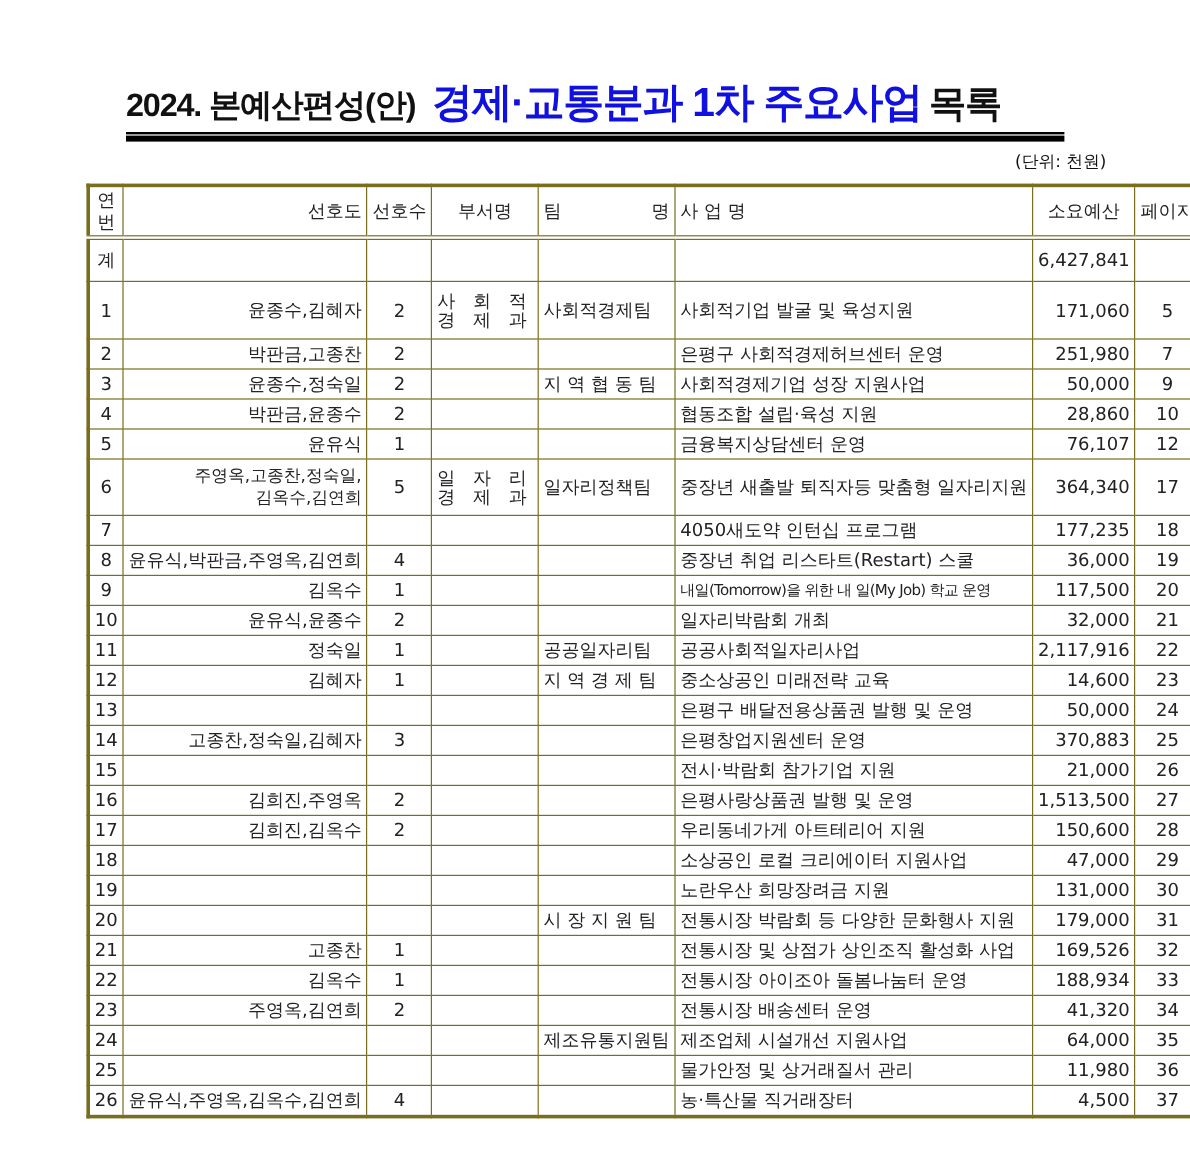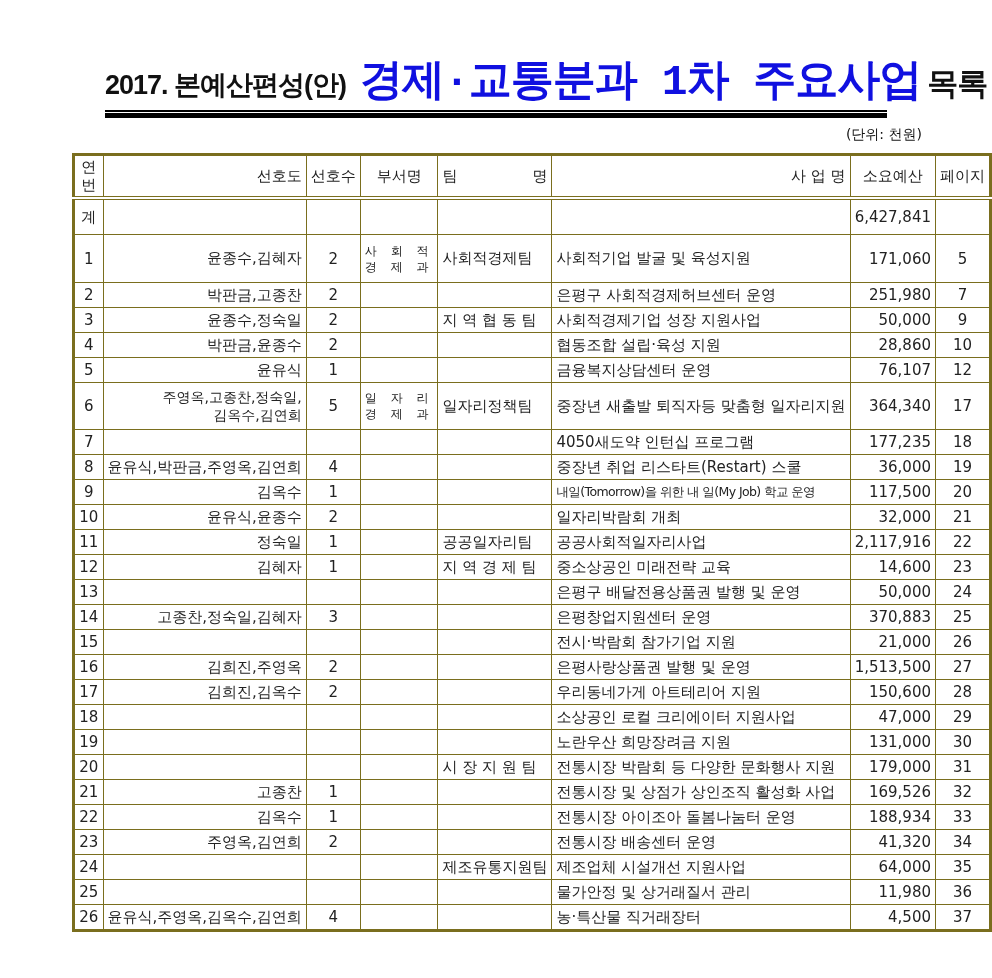--- a/index.html
+++ b/index.html
@@ -9,21 +9,21 @@
     color: #111;
   }
   .title-wrap {
     position: absolute; left: 105px; top: 72px; width: 782px; height: 46px;
   }
   .title {
     position: absolute; left: 0; bottom: 9px; white-space: nowrap;
     font-weight: bold; letter-spacing: -1px;
   }
   .title .t1 { font-size: 27px; color: #111; font-family: "Liberation Sans", sans-serif; }
-  .title .t2 { font-size: 43px; color: #1010e0; margin-left: 14px; font-family: Liberation Mono, monospace; letter-spacing: -1px; }
+  .title .t2 { font-size: 34px; color: #1010e0; margin-left: 14px; font-family: Liberation Sans, sans-serif; letter-spacing: -1px; }
   .title .t3 { font-size: 31px; color: #111; margin-left: 6px; }
   .rule-thin { position: absolute; left: 0; right: 0; bottom: 6px; height: 2px; background: #000; }
   .rule-thick { position: absolute; left: 0; right: 0; bottom: 0; height: 5px; background: #000; }
 
   .unit {
     position: absolute; right: 70px; top: 126px; font-size: 14px; color: #111;
   }
 
   table.main {
     position: absolute; left: 72px; top: 153px;
@@ -46,33 +46,33 @@
   .c-pref { width: 188px; text-align: right; }
   .c-cnt { width: 44px; text-align: center; }
   .c-dept { width: 59px; text-align: center; }
   .c-team { width: 84px; }
   .c-name { width: 254px; text-align: left; }
   .c-budget { width: 79px; text-align: right; }
   .c-page { width: 43px; text-align: center; }
   .hdr-no { line-height: 18px; }
   .hdr-team { display: flex; justify-content: space-between; }
   .hdr-budget { text-align: center; }
-  .dept-text { display: block; letter-spacing: 5px; line-height: 16px; text-align: left; font-size: 12px; }
+  .dept-text { display: block; letter-spacing: 5px; line-height: 16px; text-align: left; font-size: 15px; }
   .pref2 { line-height: 18px; font-size: 14px; }
   .small-name { font-size: 12.5px; letter-spacing: -0.6px; }
   tr.total td { height: 34px; }
   tr.r1 td { height: 47px; }
   tr.r6 td { height: 46px; }
 </style>
 </head>
 <body>
 
 <div class="title-wrap">
   <div class="title">
-    <span class="t1">2017. 본예산편성(안)</span><span class="t2">경제·교통분과 1차 주요사업</span><span class="t3">목록</span>
+    <span class="t1">2024. 본예산편성(안)</span><span class="t2">경제·교통분과 1차 주요사업</span><span class="t3">목록</span>
   </div>
   <div class="rule-thin"></div>
   <div class="rule-thick"></div>
 </div>
 
 <div class="unit">(단위: 천원)</div>
 
 <table class="main">
   <thead>
     <tr>
@@ -82,21 +82,21 @@
       </th>
       <th class="c-pref">선호도</th>
       <th class="c-cnt">선호수</th>
       <th class="c-dept">부서명</th>
       <th class="c-team">
         <div class="hdr-team">
           <span>팀</span>
           <span>명</span>
         </div>
       </th>
-      <th class="c-name" style="text-align:right">사 업 명</th>
+      <th class="c-name" style="text-align:left">사 업 명</th>
       <th class="c-budget hdr-budget">소요예산</th>
       <th class="c-page">페이지</th>
     </tr>
   </thead>
   <tbody id="tbody">
     <tr class="total">
       <td class="c-no">계</td>
       <td class="c-pref"></td>
       <td class="c-cnt"></td>
       <td class="c-dept"></td>

